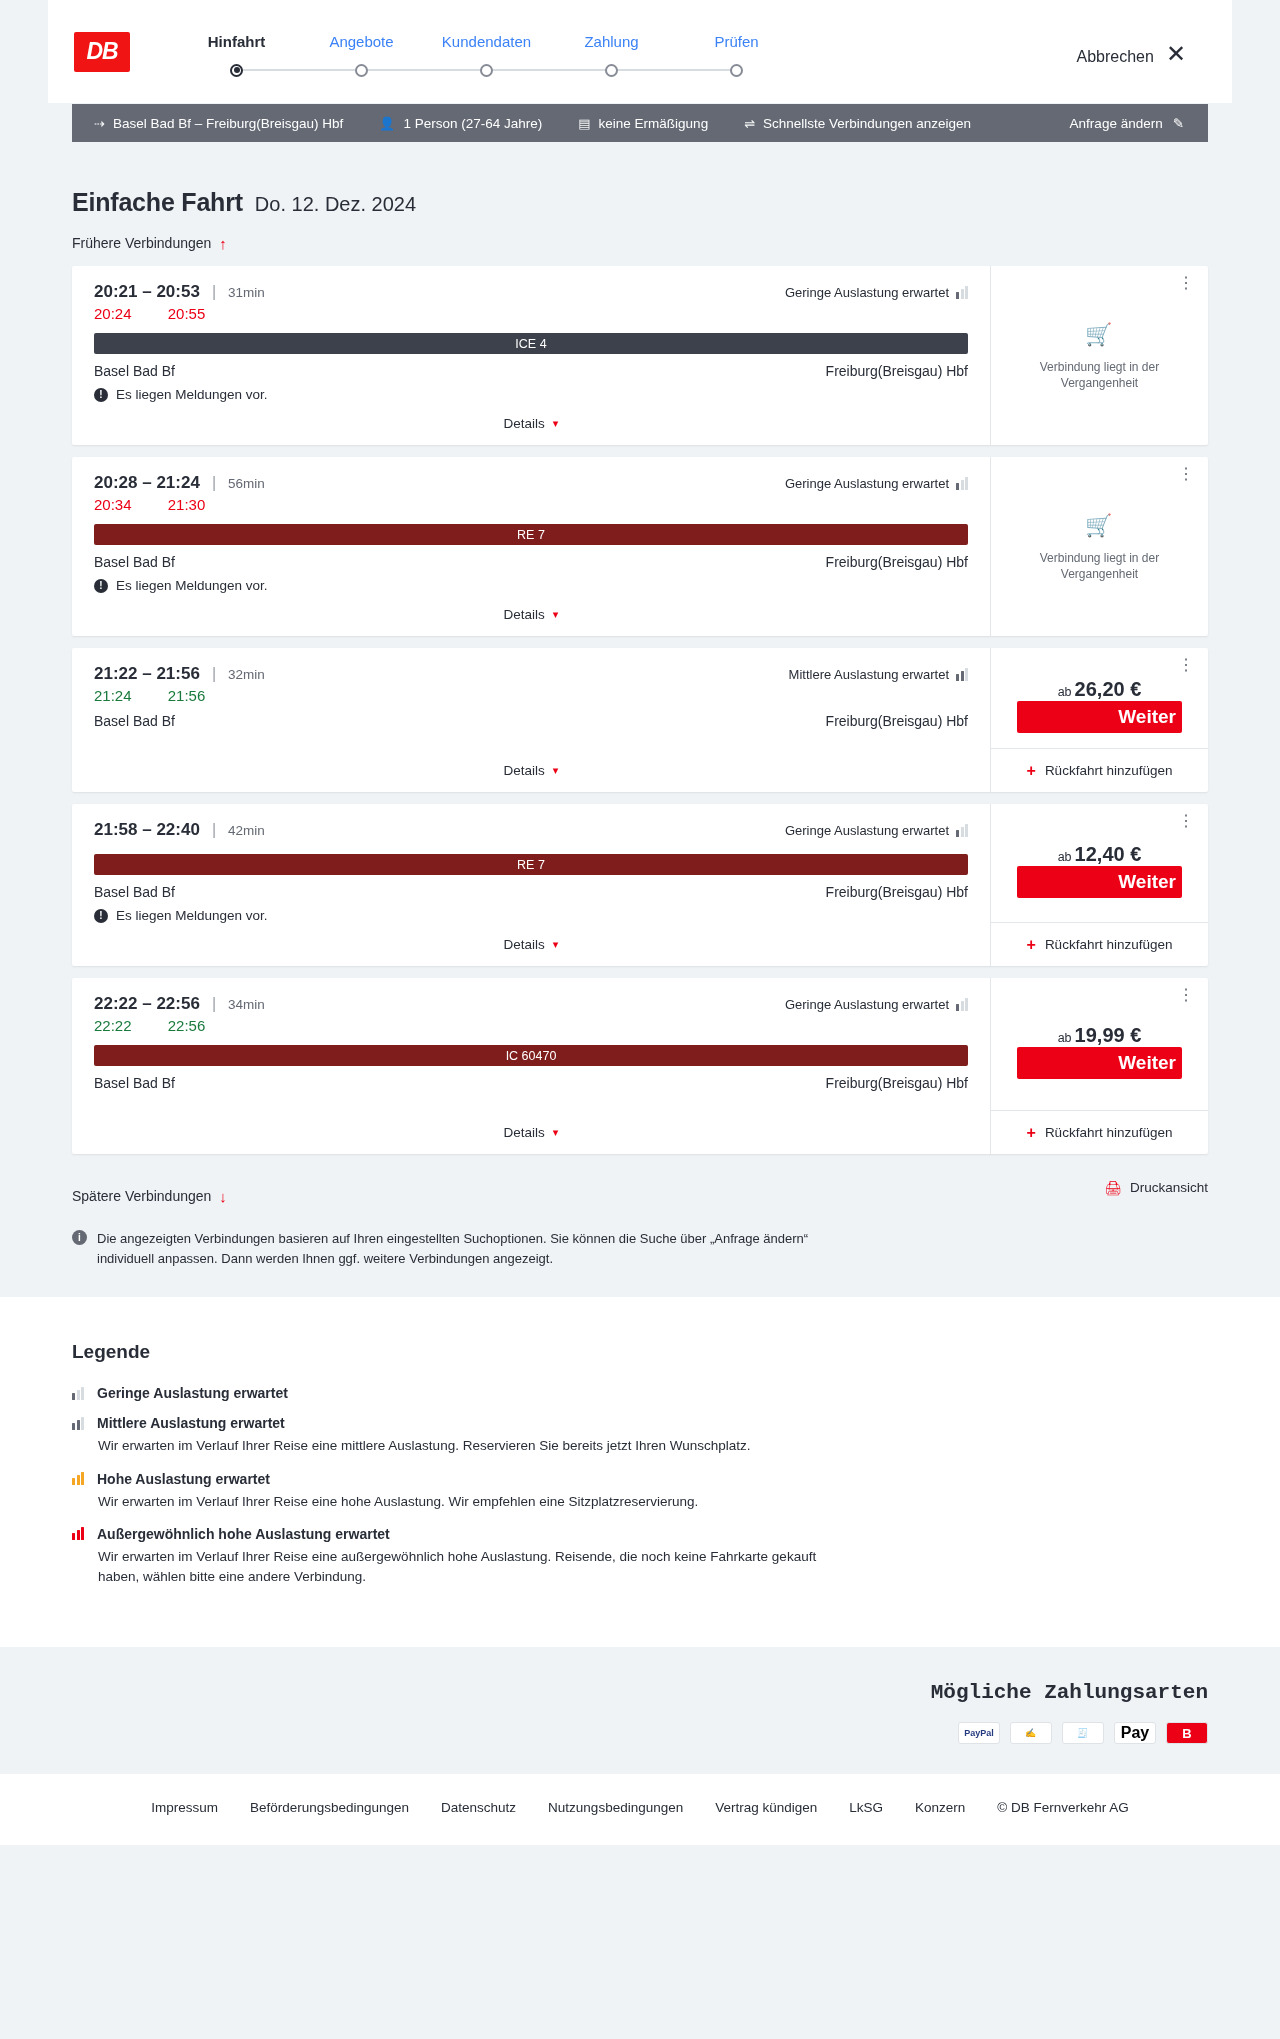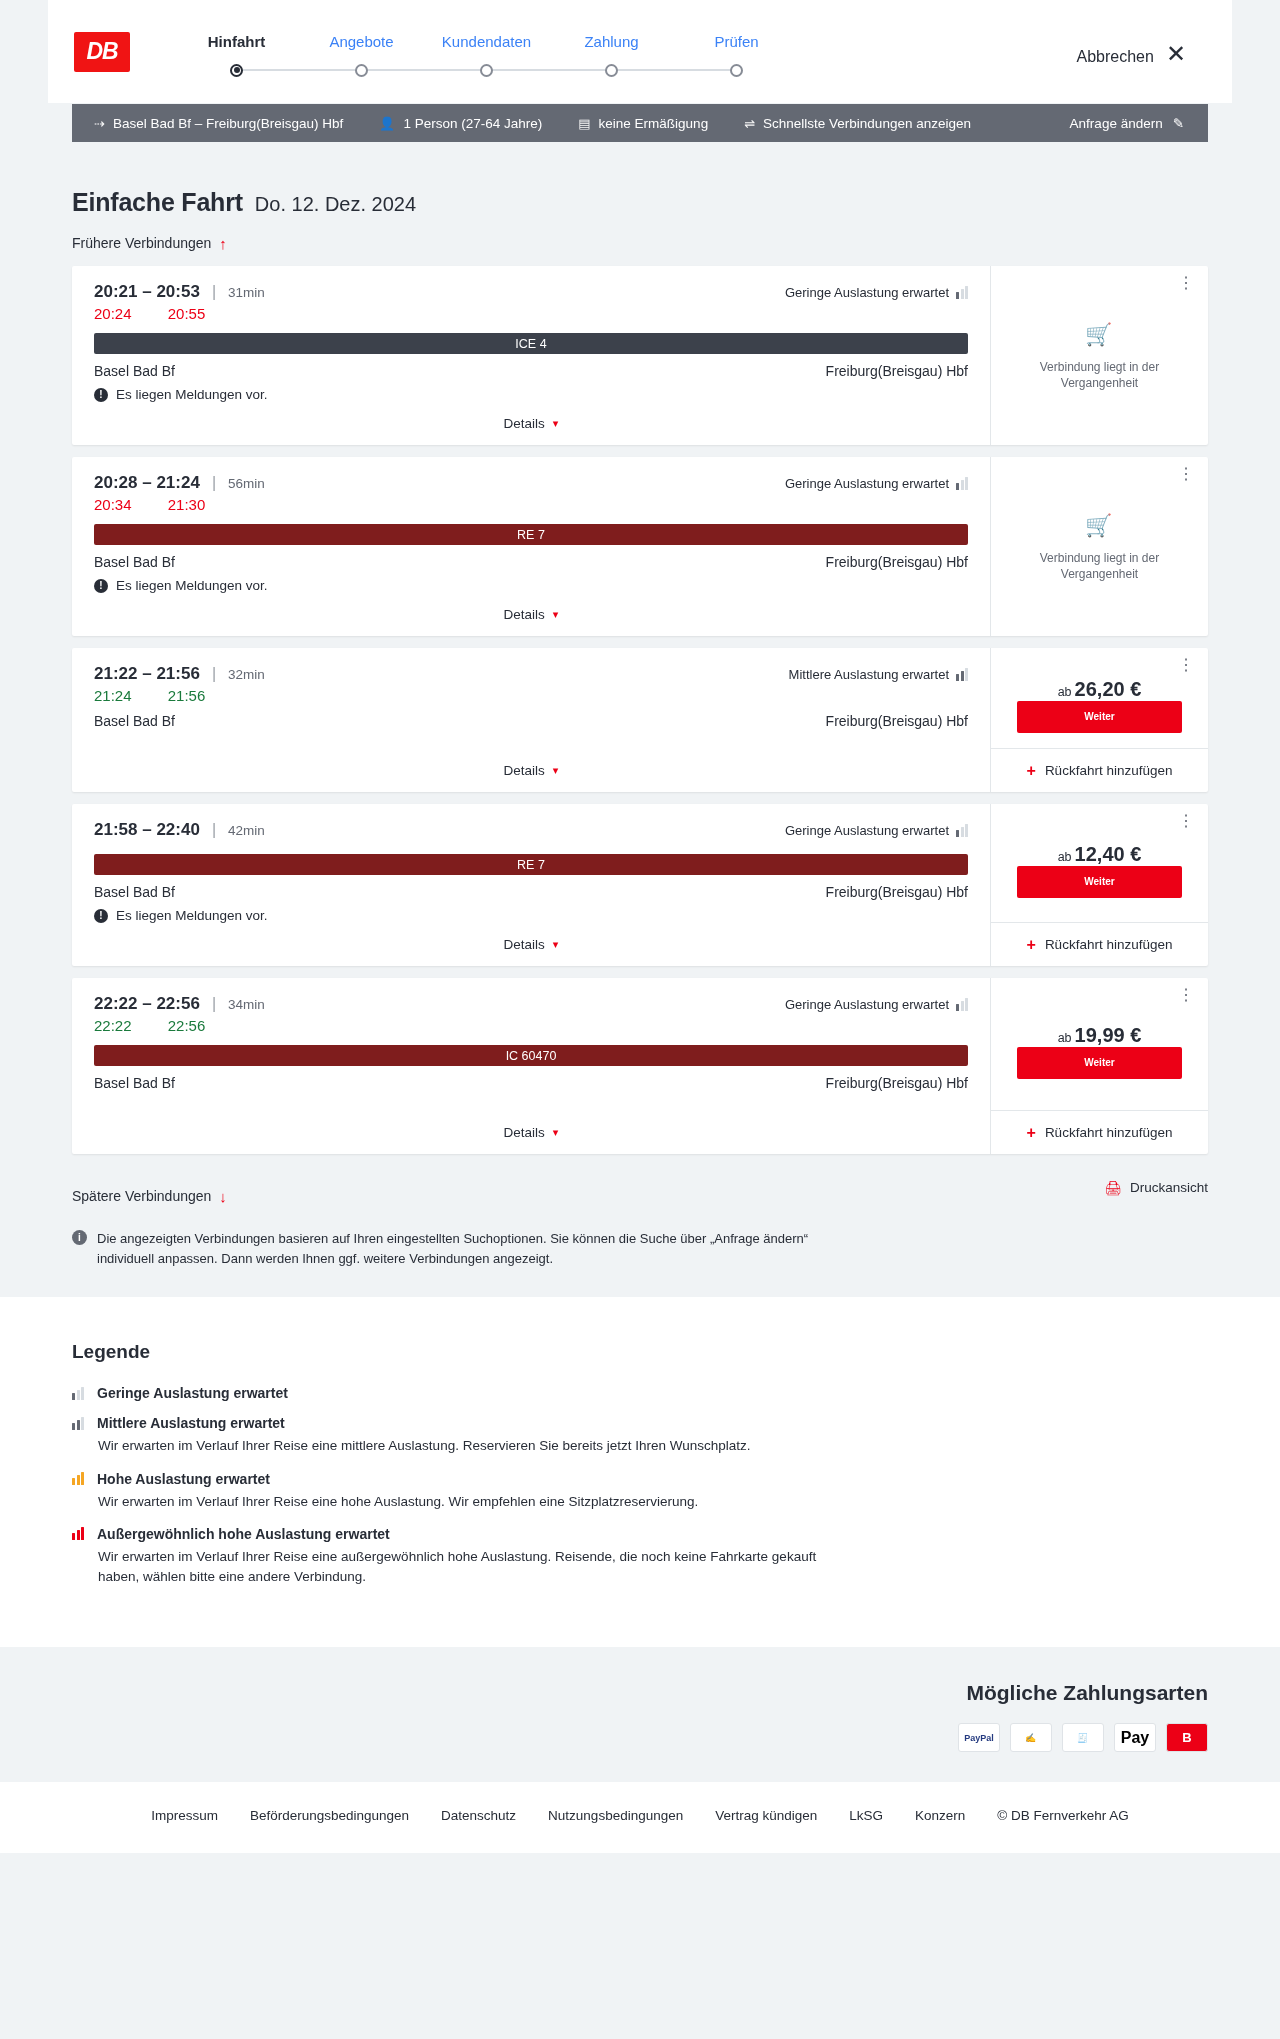--- a/index.html
+++ b/index.html
@@ -172,22 +172,23 @@
     font-size:12px; color:#646973; padding:0 16px;
     line-height:1.35;
   }
   .past .cart { font-size:22px; margin-bottom:9px; color:#646973; }
   .priceblock { flex:1; display:flex; flex-direction:column; align-items:center; justify-content:center; padding-top:14px; }
   .price { font-size:20px; font-weight:bold; }
   .price .ab { font-size:12.5px; font-weight:normal; color:#282d37; margin-right:3px; }
   .btn-weiter {
     margin-top:0; width:165px; height:32px;
     background:#ec0016; color:#fff; border:none; border-radius:2px;
-    font-size:10px; font-weight:bold; cursor:pointer;
+    font-size:19px; font-weight:bold; cursor:pointer;
     font-family:"Liberation Sans", sans-serif;
+    text-align:right;
   }
   .addreturn {
     border-top:1px solid #e3e7ea;
     height:44px; display:flex; align-items:center; justify-content:center;
     gap:9px; font-size:13.5px; cursor:pointer;
   }
   .plus { color:#ec0016; font-size:16px; font-weight:bold; }
 
   .bottomrow { display:flex; align-items:center; margin-top:16px; }
   .printview {
@@ -214,24 +215,24 @@
   .bars-l { display:flex; align-items:flex-end; gap:1.5px; height:13px; width:14px; }
   .bars-l i { display:block; width:3px; border-radius:.5px; background:#d7dce1; }
   .bars-l i.b1{height:7px;} .bars-l i.b2{height:10px;} .bars-l i.b3{height:13px;}
   .lvl1 i.b1{background:#646973;}
   .lvl2 i.b1,.lvl2 i.b2{background:#646973;}
   .lvl3 i{background:#f5a623;}
   .lvl4 i{background:#ec0016;}
 
   
   .payments { background:#f0f3f5; padding:34px 72px 30px; text-align:right; }
-  .payments h3 { font-size:21px; margin:0 0 18px 0; font-weight:bold; }
+  .payments h3 { font-size:21px; margin:0 0 18px 0; font-weight:bold;font-family:Liberation Mono, monospace; }
   .paylogos { display:flex; gap:10px; justify-content:flex-end; align-items:center; }
   .paylogo {
-    height:29px; min-width:42px; background:#fff; border:1px solid #dfe3e7;
+    height:22px; min-width:42px; background:#fff; border:1px solid #dfe3e7;
     border-radius:3px; display:flex; align-items:center; justify-content:center;
     font-size:9px; font-weight:bold; color:#253b80; padding:0 5px;
   }
   .paylogo.apple { color:#000; font-size:16px; }
   .paylogo.red { background:#ec0016; color:#fff; font-size:13px; }
 
   
   footer {
     background:#fff; padding:26px 0 30px;
     display:flex; justify-content:center; gap:32px;

